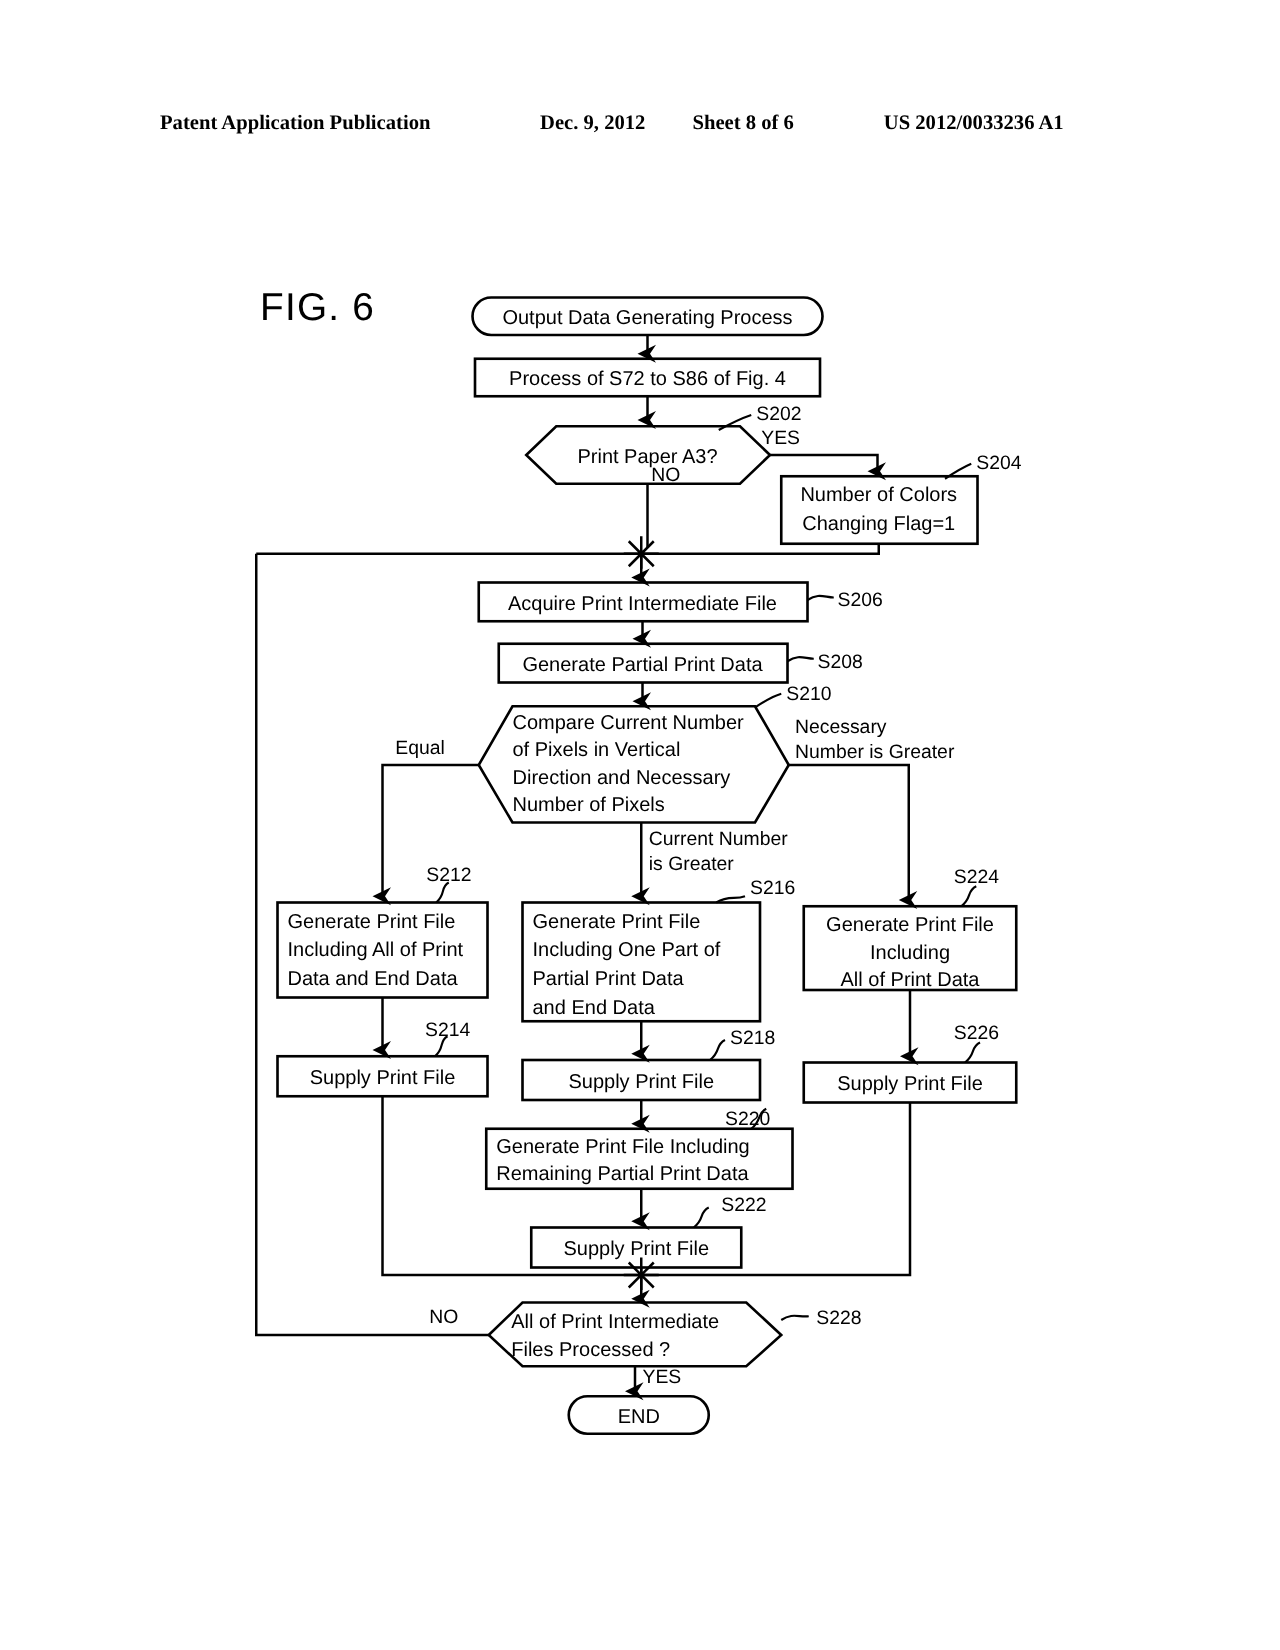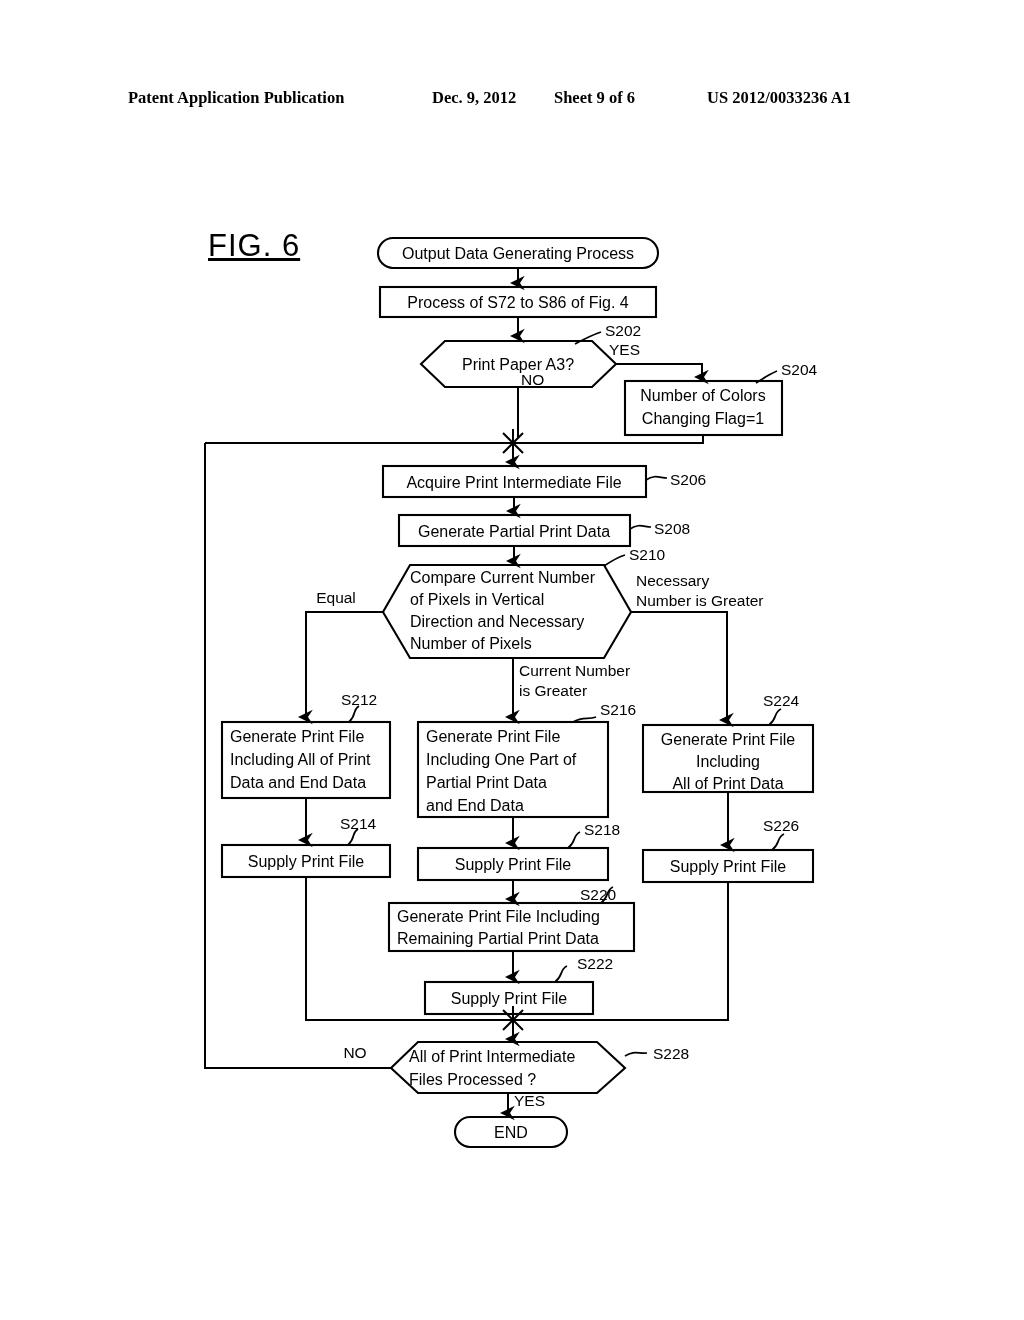--- a/index.html
+++ b/index.html
@@ -42,21 +42,20 @@
 
   
   .fig-label {
     position: absolute;
     left: 208px;
     top: 228px;
     font-family: "Liberation Sans", sans-serif;
     font-size: 31px;
     letter-spacing: 1px;
     font-weight: 400;
-    text-decoration: underline;
   }
 
   
   svg#flow {
     position: absolute;
     left: 0; top: 0;
     width: 1024px;
     height: 1320px;
   }
   svg#flow text {
@@ -85,21 +84,21 @@
   .arrowhead { fill: #000; }
 </style>
 </head>
 <body>
 
 <div id="page">
 
   <div class="hdr">
     <span class="hdr-pub">Patent Application Publication</span>
     <span class="hdr-date">Dec. 9, 2012</span>
-    <span class="hdr-sheet">Sheet 9 of 6</span>
+    <span class="hdr-sheet">Sheet 8 of 6</span>
     <span class="hdr-num">US 2012/0033236 A1</span>
   </div>
 
   <div class="fig-label">FIG. 6</div>
 
   <svg id="flow" viewBox="0 0 1024 1320">
     <defs>
       <marker id="ah" markerWidth="9" markerHeight="9" refX="4.2" refY="4.2" orient="auto" markerUnits="strokeWidth">
         <path d="M0.6,0.8 L4.2,8.2 L7.8,0.8 L4.2,3.2 Z" class="arrowhead"></path>
       </marker>

